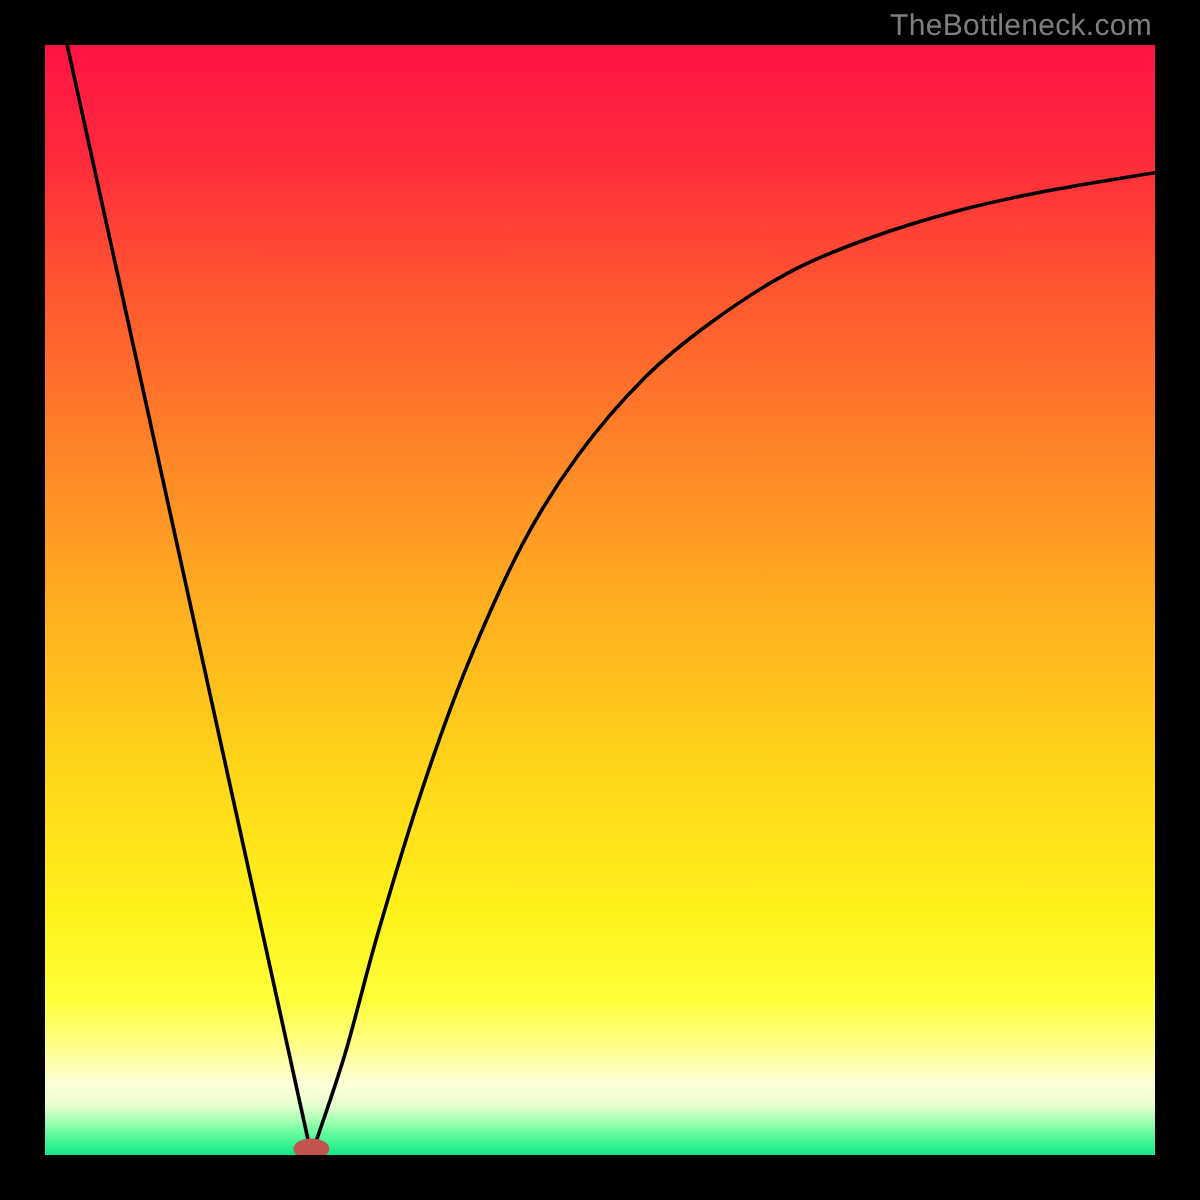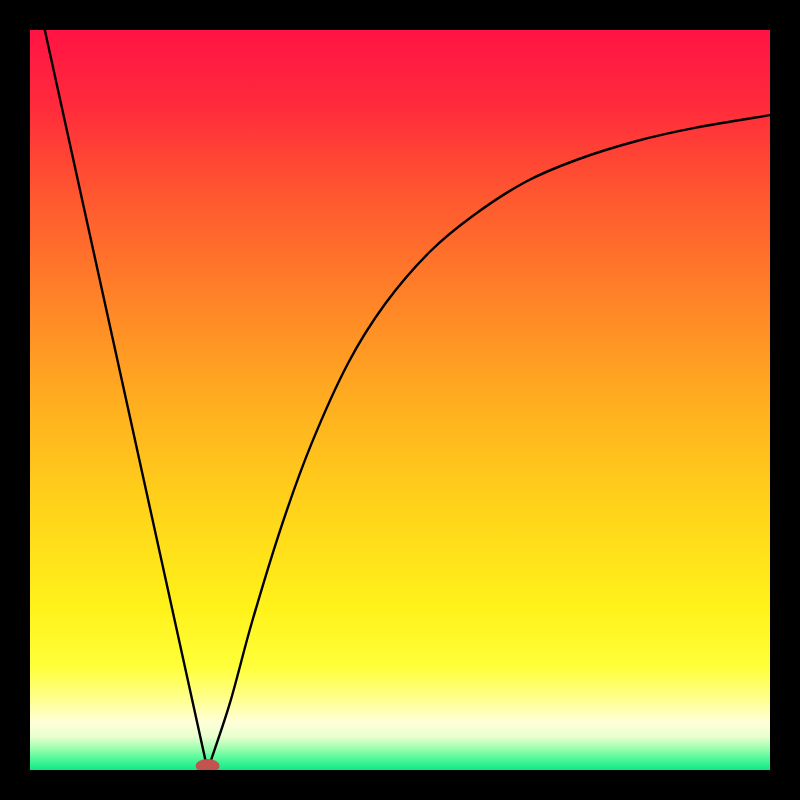--- a/index.html
+++ b/index.html
@@ -5,20 +5,21 @@
   html,body{margin:0;padding:0;width:800px;height:800px;overflow:hidden;background:#000;}
   .wrap{position:relative;width:800px;height:800px;}
   .frame{position:absolute;left:30px;top:30px;width:740px;height:740px;overflow:hidden;}
   .credit{position:absolute;right:32px;top:6px;font:400 20px Arial,Helvetica,sans-serif;color:#7e7e7e;letter-spacing:0.2px;}
   svg{display:block;}
 </style>
 </head>
 <body>
 <div class="wrap">
 
+  <div class="credit">TheBottleneck.com</div>
 
   <div class="frame">
     <svg id="sv" width="740" height="740" viewBox="0 0 740 740">
       <defs>
         <linearGradient id="bg" x1="0" y1="0" x2="0" y2="1">
           <stop offset="0" stop-color="#ff1444"></stop>
           <stop offset="0.10" stop-color="#ff2a3c"></stop>
           <stop offset="0.22" stop-color="#ff5630"></stop>
           <stop offset="0.36" stop-color="#ff8228"></stop>
           <stop offset="0.50" stop-color="#ffad20"></stop>

